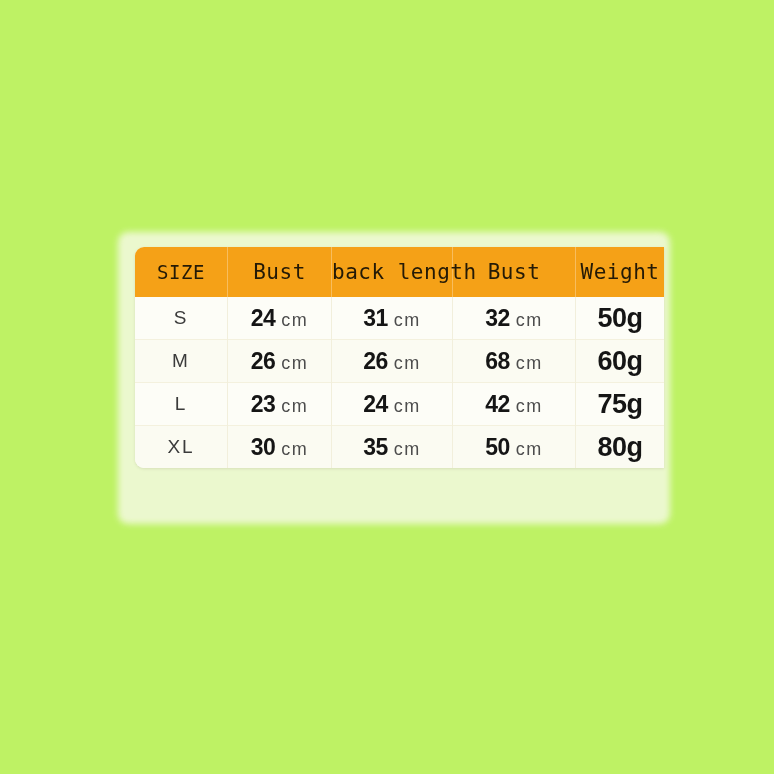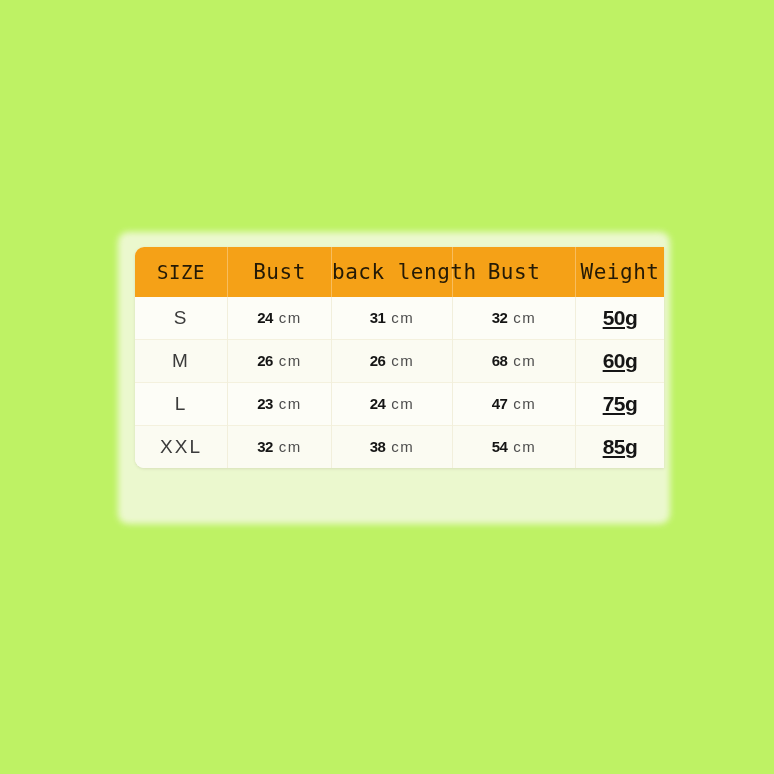--- a/index.html
+++ b/index.html
@@ -96,40 +96,39 @@
   .sz {
     font-family: "Liberation Sans", sans-serif;
     font-weight: 400;
     font-size: 19px;
     color: #3b3b3b;
     letter-spacing: 2px;
   }
   .num {
     font-family: "Liberation Sans", sans-serif;
     font-weight: 700;
-    font-size: 15px;
+    font-size: 23px;
     color: #151515;
     letter-spacing: -0.5px;
   }
   .unit {
     font-family: "Liberation Sans", sans-serif;
     font-weight: 400;
-    font-size: 15px;
+    font-size: 18px;
     color: #4d4d4d;
     letter-spacing: 1.5px;
     margin-left: 6px;
     text-align: right;
   }
   .wt {
     font-family: "Liberation Sans", sans-serif;
     font-weight: 700;
-    font-size: 21px;
+    font-size: 27px;
     color: #151515;
     letter-spacing: -0.5px;
-    text-decoration: underline;
   }
 </style>
 </head>
 <body>
 
 <div id="stage">
 
   <div class="paper-tint"></div>
 
   <table class="size-table">
@@ -184,42 +183,42 @@
         <td>
           <span class="sz">L</span>
         </td>
         <td>
           <span class="num">23</span><span class="unit">cm</span>
         </td>
         <td>
           <span class="num">24</span><span class="unit">cm</span>
         </td>
         <td>
-          <span class="num">47</span><span class="unit">cm</span>
+          <span class="num">42</span><span class="unit">cm</span>
         </td>
         <td>
           <span class="wt">75g</span>
         </td>
       </tr>
 
-
-      <tr>
-        <td>
-          <span class="sz">XXL</span>
-        </td>
-        <td>
-          <span class="num">32</span><span class="unit">cm</span>
-        </td>
-        <td>
-          <span class="num">38</span><span class="unit">cm</span>
-        </td>
-        <td>
-          <span class="num">54</span><span class="unit">cm</span>
-        </td>
-        <td>
-          <span class="wt">85g</span>
-        </td>
-      </tr>
+      <tr>
+        <td>
+          <span class="sz">XL</span>
+        </td>
+        <td>
+          <span class="num">30</span><span class="unit">cm</span>
+        </td>
+        <td>
+          <span class="num">35</span><span class="unit">cm</span>
+        </td>
+        <td>
+          <span class="num">50</span><span class="unit">cm</span>
+        </td>
+        <td>
+          <span class="wt">80g</span>
+        </td>
+      </tr>
+
 
     </tbody>
   </table>
 
 </div>
 
 </body></html>

